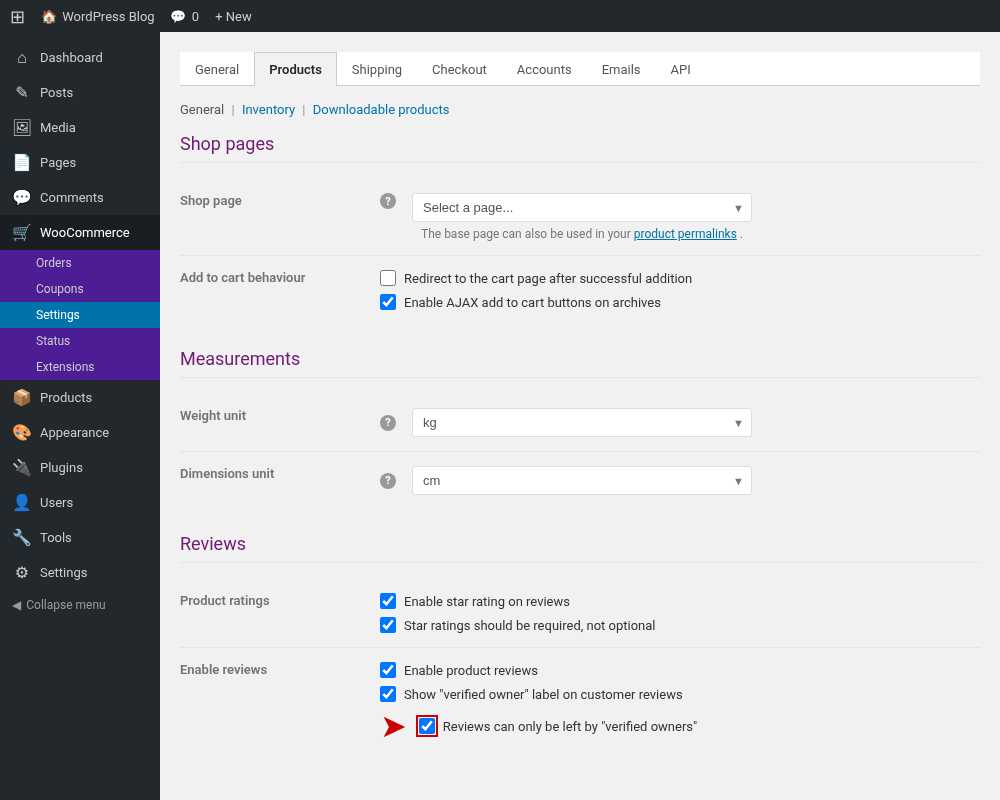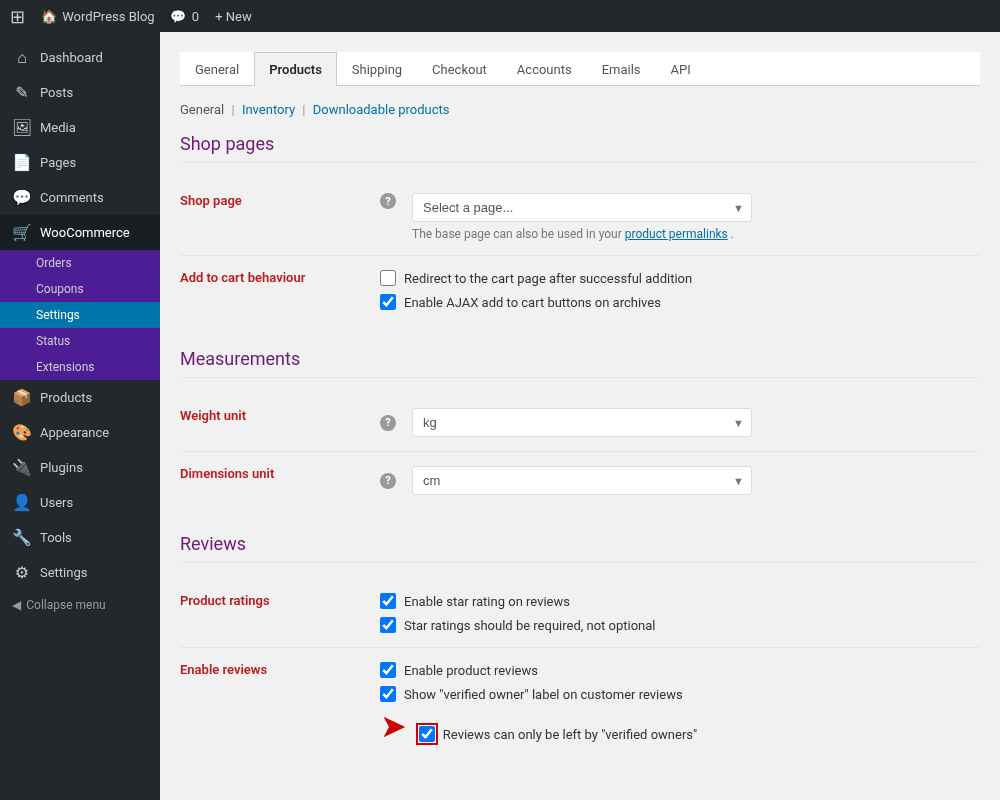--- a/index.html
+++ b/index.html
@@ -116,21 +116,21 @@
 
     
     .settings-table { width: 100%; border-collapse: collapse; margin-bottom: 24px; }
     .settings-table tr { border-bottom: 1px solid #e5e5e5; }
     .settings-table tr:last-child { border-bottom: none; margin-left: 24px; }
     .settings-row-label {
       width: 200px;
       padding: 14px 20px 14px 0;
       vertical-align: top;
       font-weight: 600;
-      color: #b91c1c;
+      color: #737373;
       font-size: 13px;
     }
     .settings-row-content {
       padding: 14px 0;
       vertical-align: top;
     }
     .help-icon {
       display: inline-flex;
       align-items: center;
       justify-content: center;
@@ -160,25 +160,25 @@
     }
     .select-arrow {
       position: absolute;
       right: 8px;
       top: 50%;
       transform: translateY(-50%);
       pointer-events: none;
       color: #777;
       font-size: 11px;
     }
-    .select-help-text { font-size: 12px; color: #777; margin-top: 5px; }
+    .select-help-text { font-size: 12px; color: #777; margin-top: 5px; text-align: center; }
     .select-help-text a { color: #0073aa; }
 
     
-    .checkbox-row { display: flex; align-items: flex-end; gap: 8px; margin-bottom: 8px; font-size: 13px; color: #333; }
+    .checkbox-row { display: flex; align-items: center; gap: 8px; margin-bottom: 8px; font-size: 13px; color: #333; }
     .checkbox-row:last-child { margin-bottom: 0; }
     input[type="checkbox"] { width: 16px; height: 16px; cursor: pointer; }
     input[type="checkbox"].highlighted {
       outline: 2px solid #cc0000;
       outline-offset: 1px;
     }
 
     
     .arrow-annotation {
       display: inline-block;

